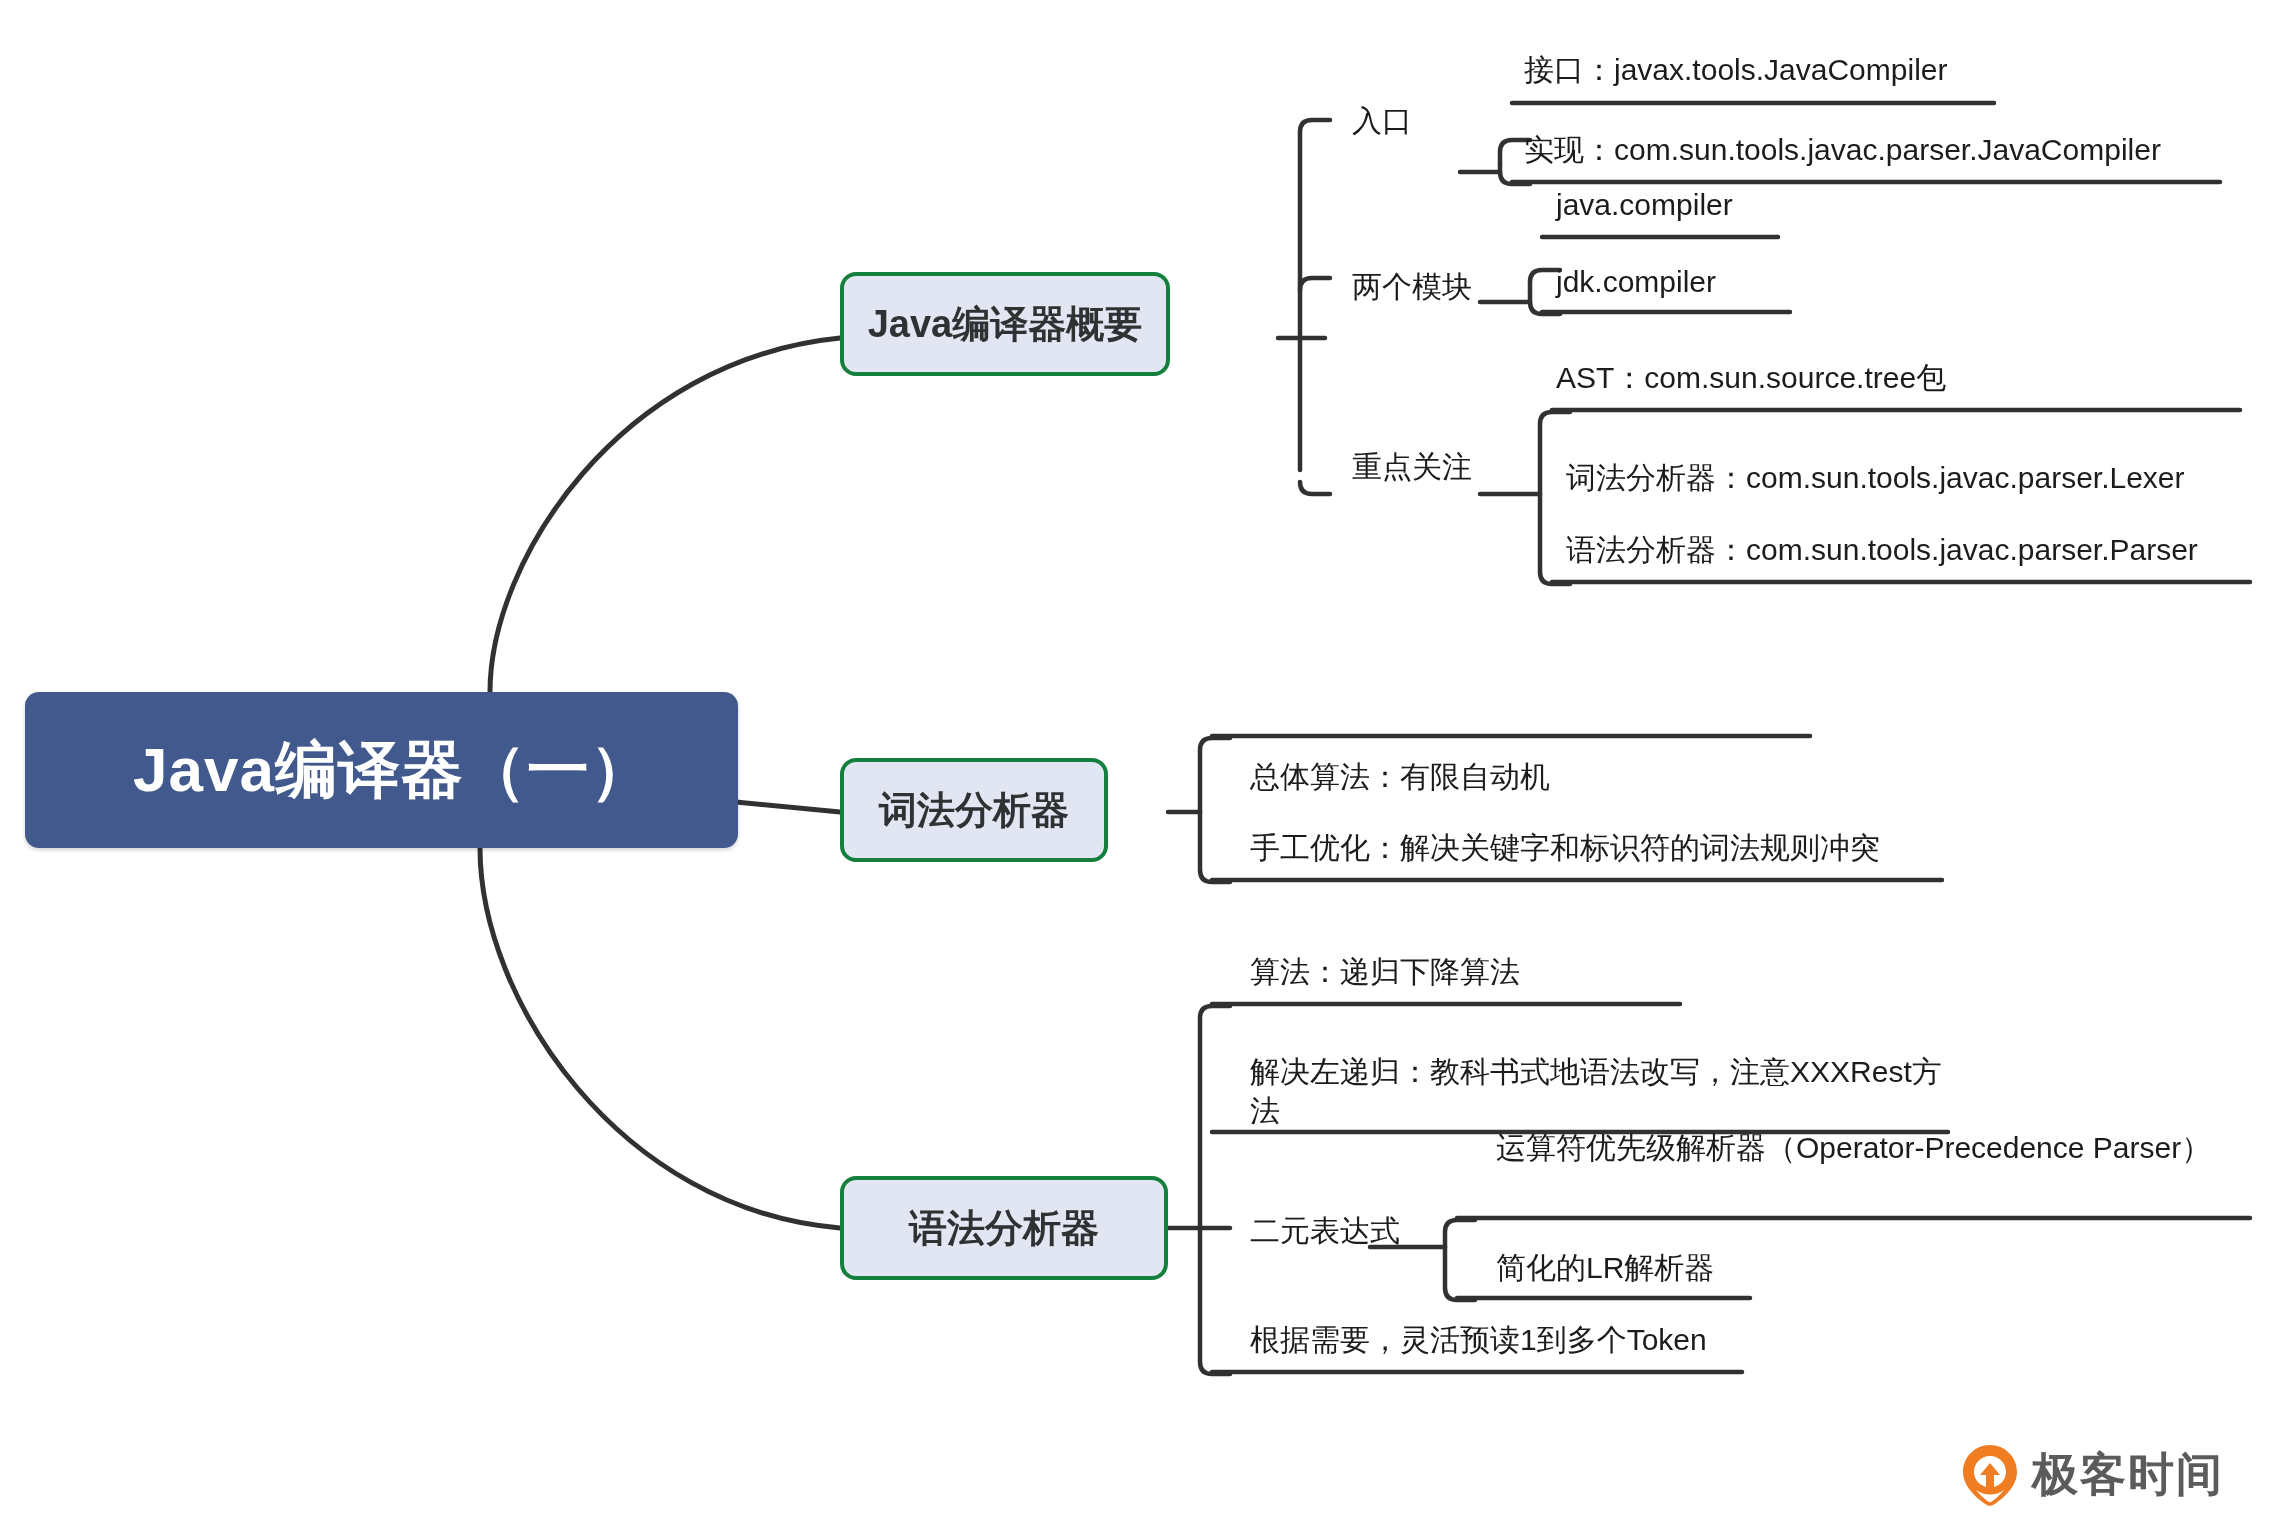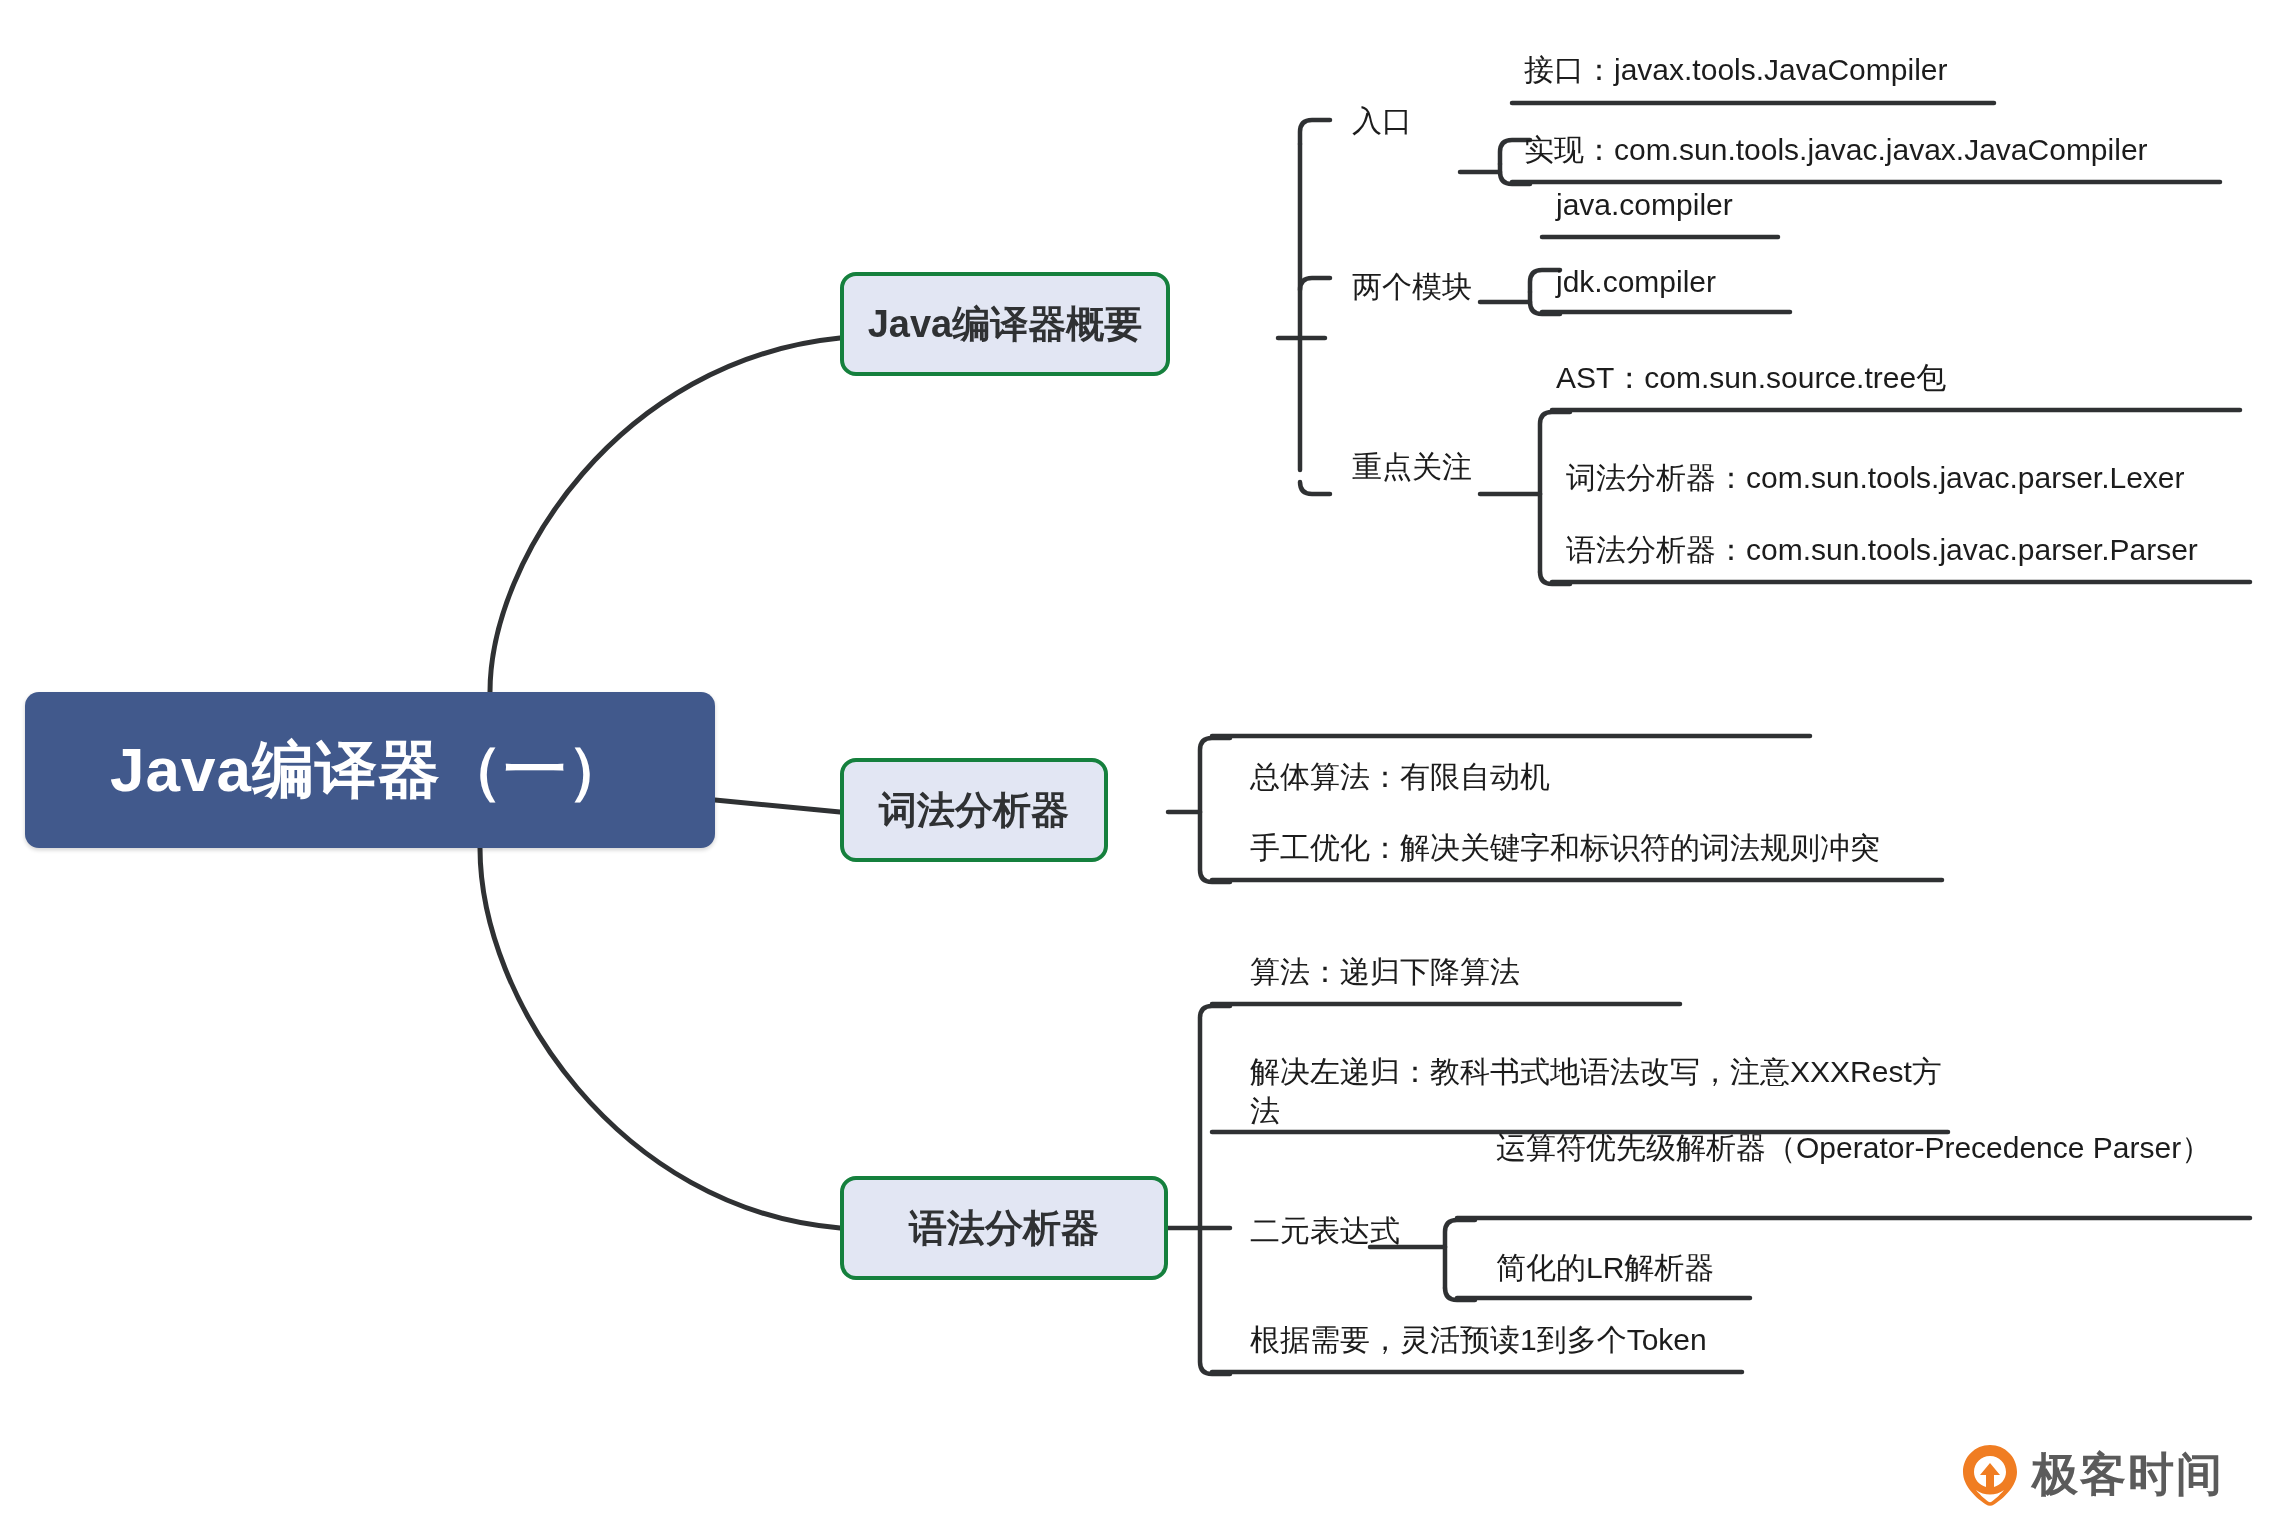--- a/index.html
+++ b/index.html
@@ -31,20 +31,21 @@
     left: 25px;
     top: 692px;
     width: 690px;
     height: 156px;
     background: #41598c;
     border-radius: 14px;
     display: flex;
     align-items: center;
     justify-content: center;
     box-shadow: 0 2px 4px rgba(0,0,0,0.18);
+    padding-left: 23px;
   }
   .root-node .root-label {
     color: #ffffff;
     font-size: 62px;
     font-weight: bold;
     letter-spacing: 1px;
     white-space: nowrap;
   }
 
   
@@ -200,21 +201,21 @@
     <span class="branch-label">语法分析器</span>
   </div>
 
   <div class="sub-label" style="left:1352px; top:102px;">入口</div>
 
   <div class="sub-label" style="left:1352px; top:268px;">两个模块</div>
 
   <div class="sub-label" style="left:1352px; top:448px;">重点关注</div>
 
   <div class="leaf-text nowrap" style="left:1524px; top:50px;">接口：javax.tools.JavaCompiler</div>
-  <div class="leaf-text nowrap" style="left:1524px; top:130px;">实现：com.sun.tools.javac.javax.JavaCompiler</div>
+  <div class="leaf-text nowrap" style="left:1524px; top:130px;">实现：com.sun.tools.javac.parser.JavaCompiler</div>
 
   <div class="leaf-text nowrap" style="left:1556px; top:185px;">java.compiler</div>
   <div class="leaf-text nowrap" style="left:1556px; top:262px;">jdk.compiler</div>
 
   <div class="leaf-text nowrap" style="left:1556px; top:358px;">AST：com.sun.source.tree包</div>
   <div class="leaf-text nowrap" style="left:1566px; top:458px;">词法分析器：com.sun.tools.javac.parser.Lexer</div>
   <div class="leaf-text nowrap" style="left:1566px; top:530px;">语法分析器：com.sun.tools.javac.parser.Parser</div>
 
   <div class="leaf-text nowrap" style="left:1250px; top:757px;">总体算法：有限自动机</div>
   <div class="leaf-text nowrap" style="left:1250px; top:828px;">手工优化：解决关键字和标识符的词法规则冲突</div>

